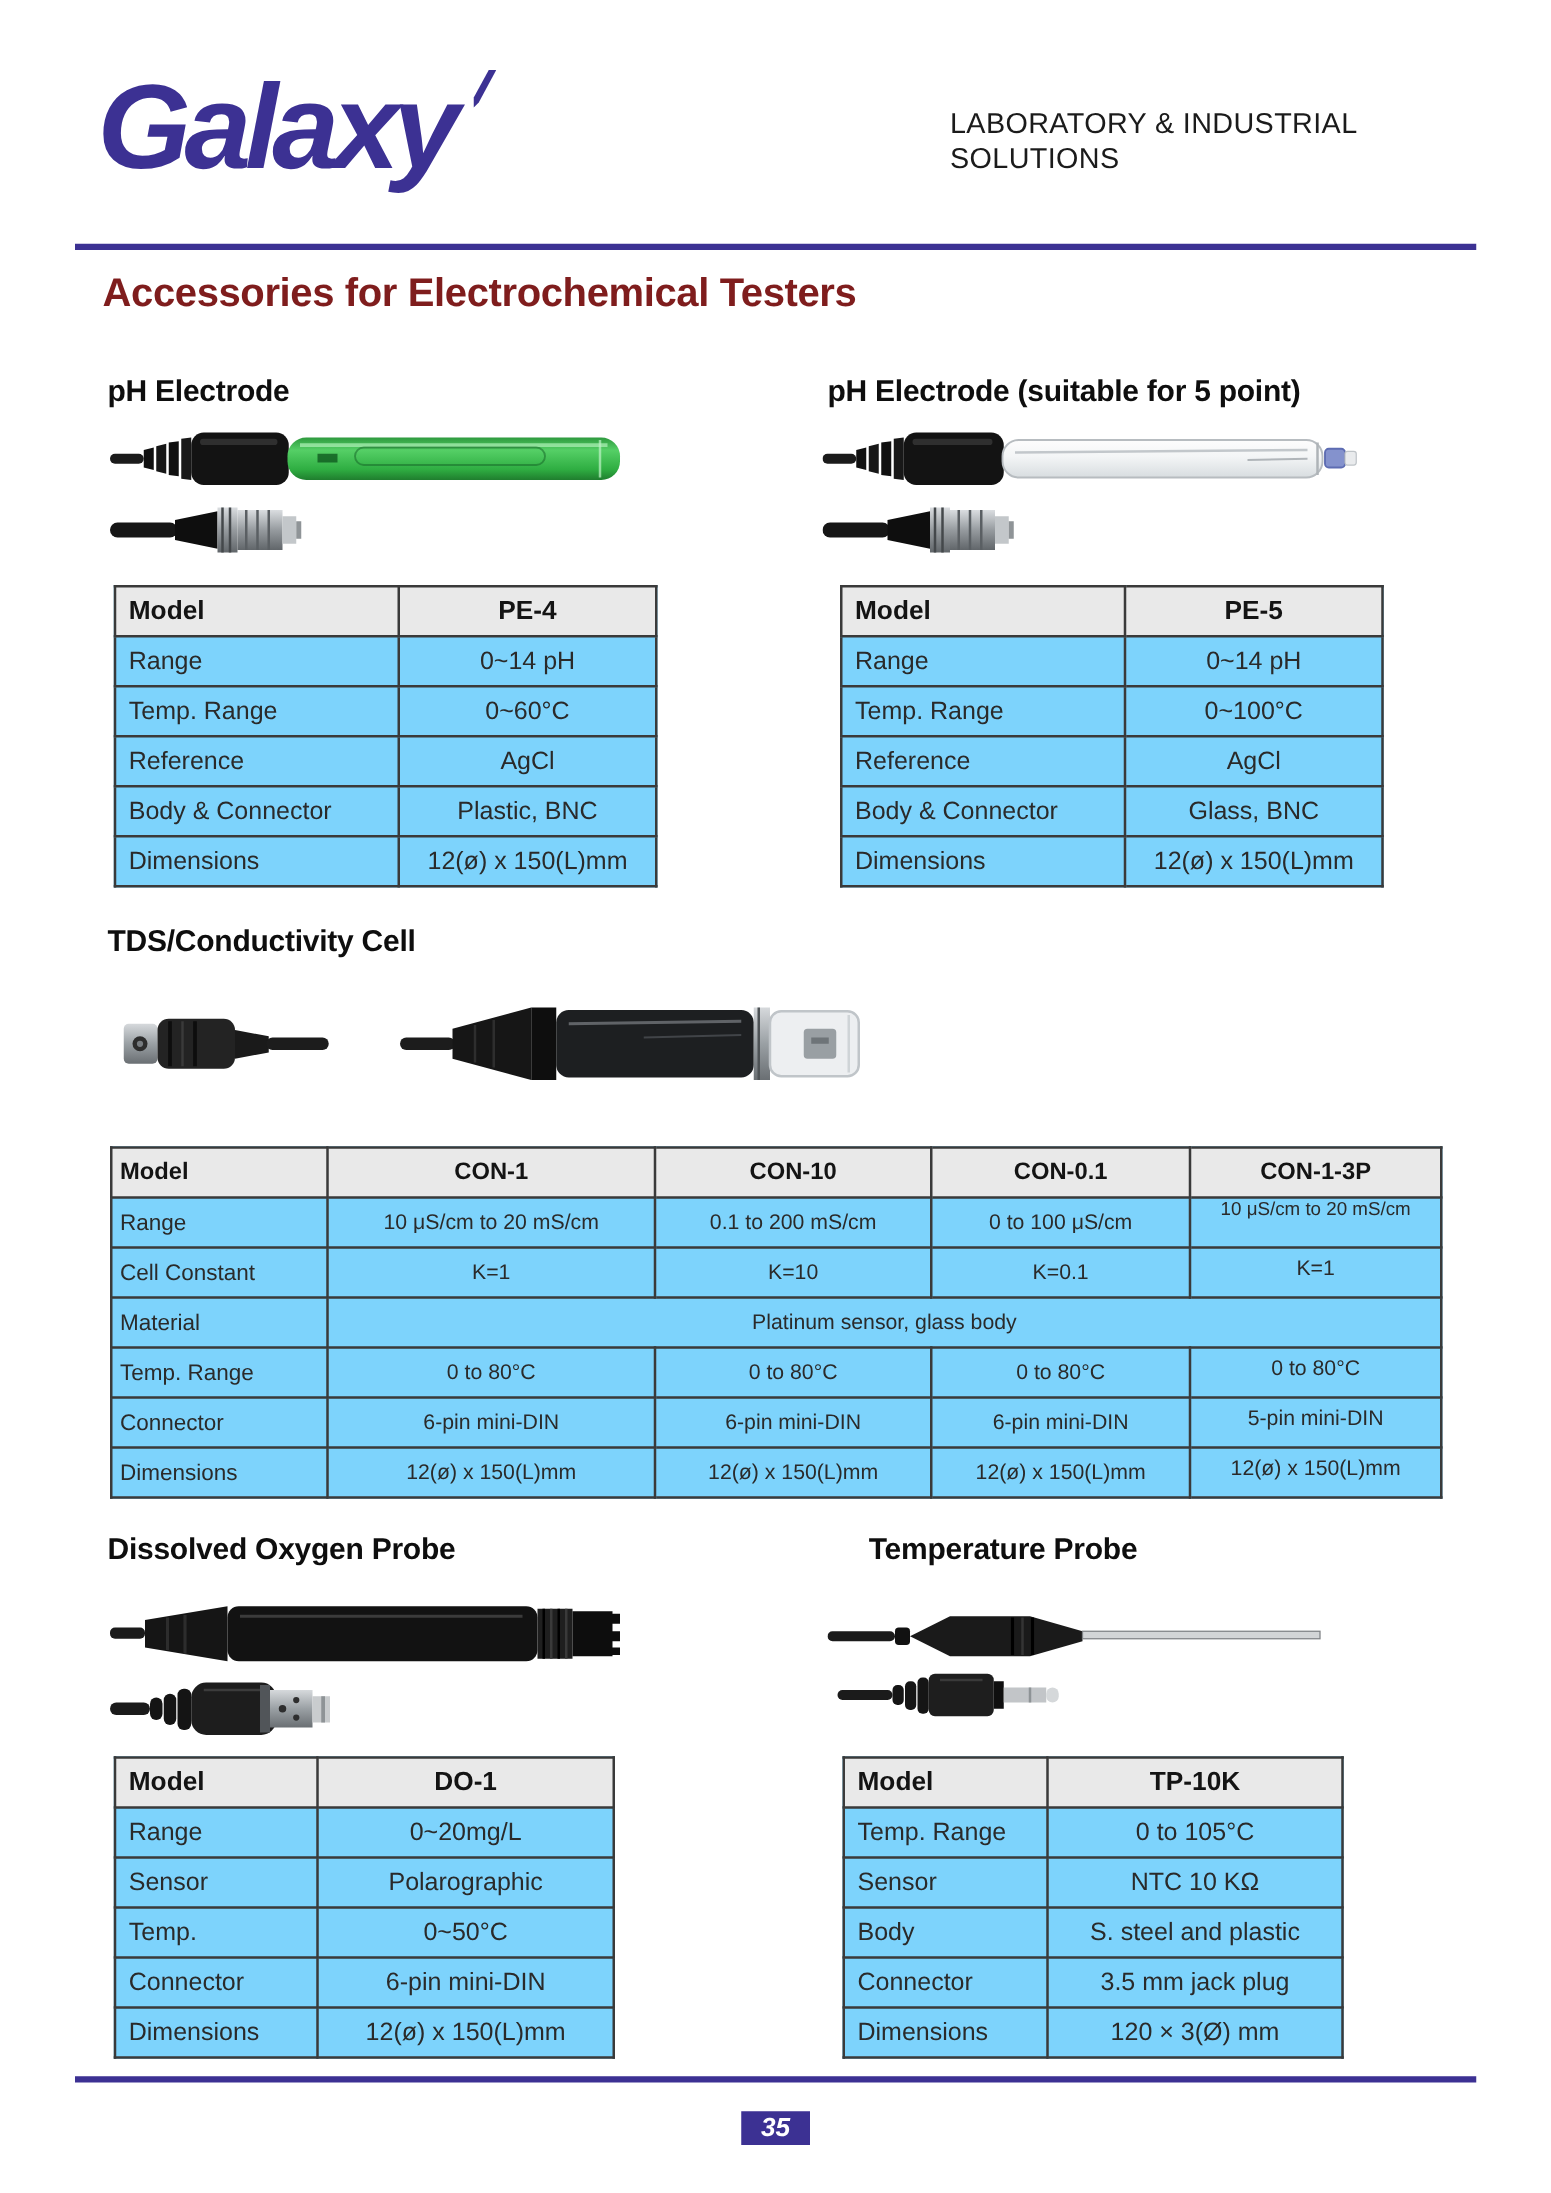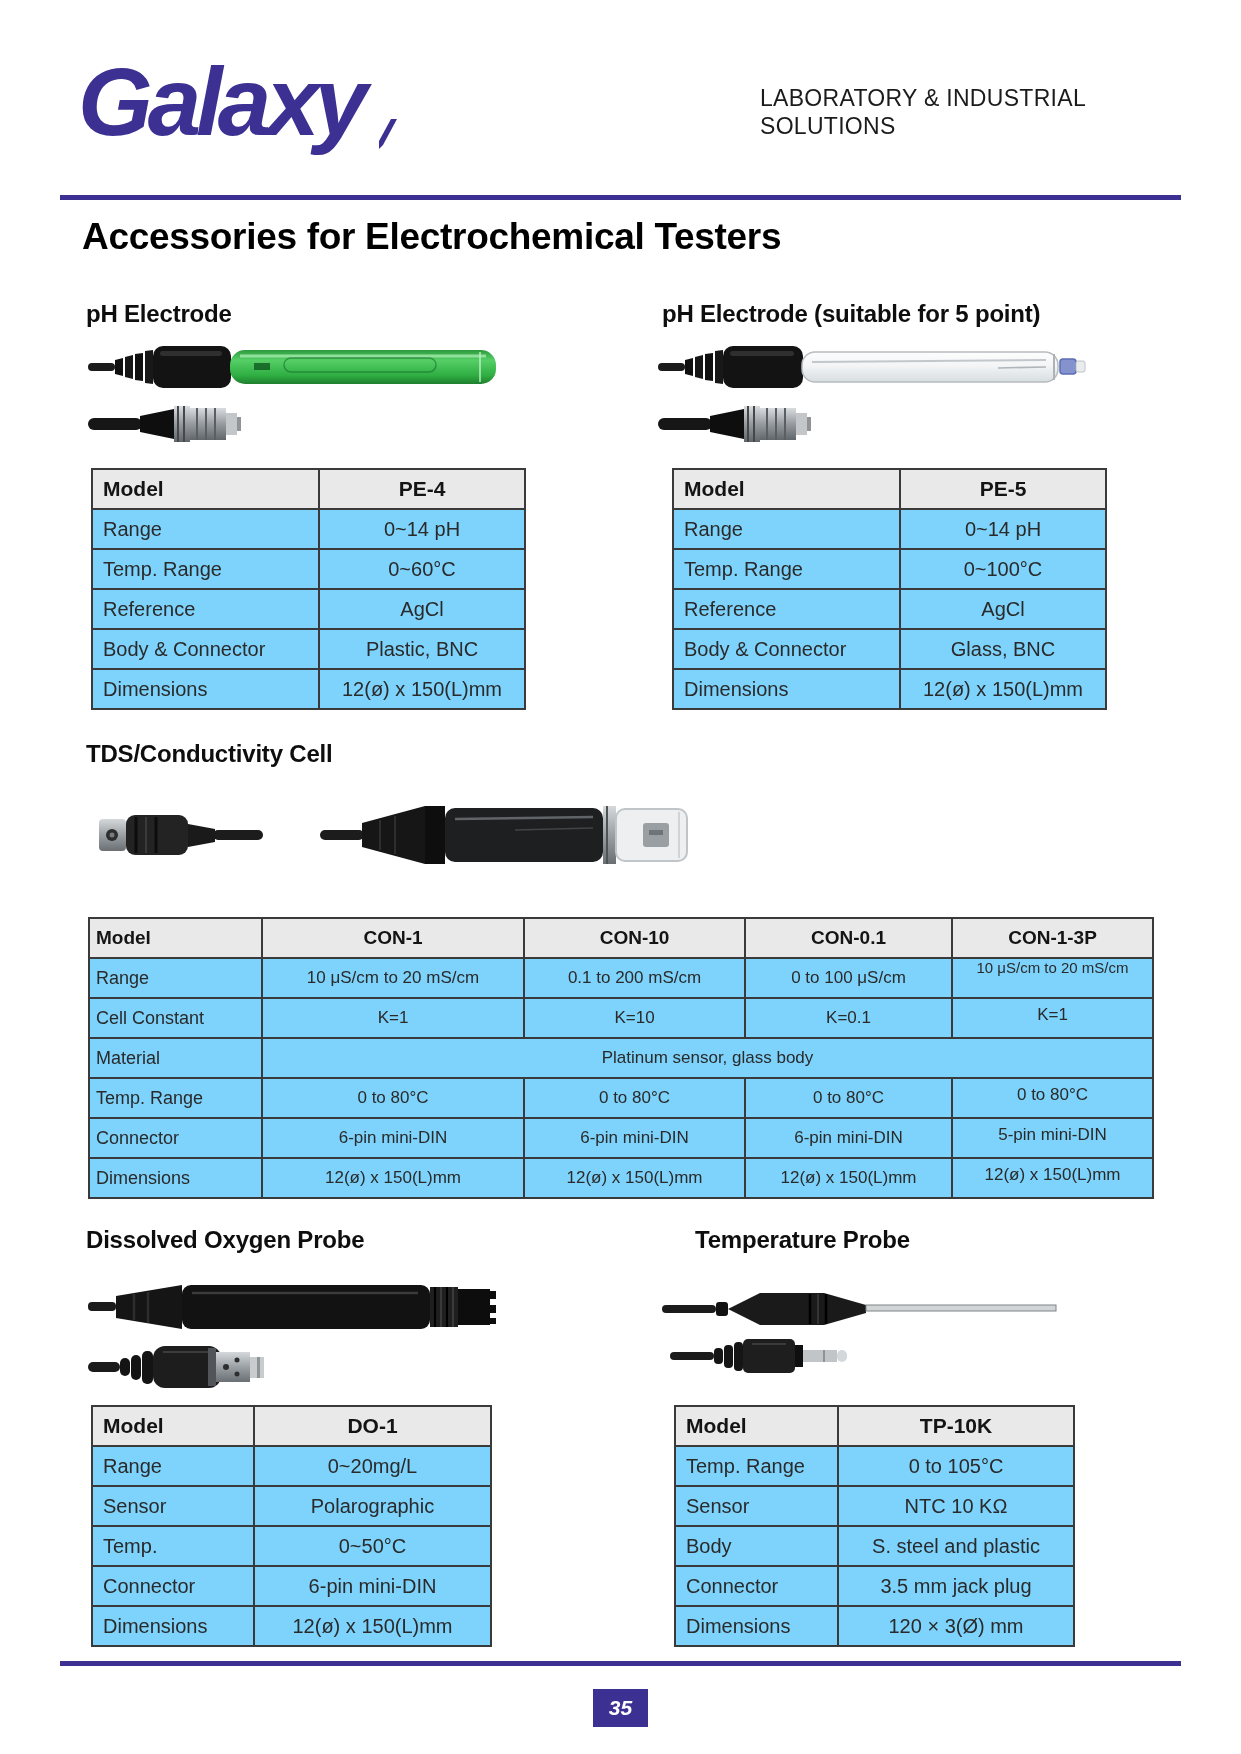--- a/index.html
+++ b/index.html
@@ -2,49 +2,49 @@
 <html><head>
 <meta charset="utf-8">
 <style>
   * { margin:0; padding:0; box-sizing:border-box; }
   html,body { background:#ffffff; }
   .page { position:relative; width:1241px; height:1754px; margin:0 auto; background:#fff;
           font-family:"Liberation Sans", sans-serif; overflow:hidden; }
   .abs { position:absolute; }
 
   
-  .logo { left:78px; top:52px; display:flex; align-items:flex-end; color:#3c3193; }
+  .logo { left:78px; top:52px; display:flex; align-items:flex-start; color:#3c3193; }
   .logo-text { font-size:96px; font-weight:bold; font-style:italic; letter-spacing:-5px; line-height:1.05; }
   .logo-tick { margin:4px 0 0 8px; }
   .tagline { left:760px; top:84px; width:350px; font-size:23px; line-height:28px;
              color:#1b1b1b; letter-spacing:0.3px; }
   .rule { left:60px; width:1121px; height:5px; background:#3c3193; }
   .rule-top { top:195px; }
   .rule-bottom { top:1661px; }
 
   
-  .page-title { left:82px; top:216px; font-size:37px; font-weight:bold; color:#000000; letter-spacing:-0.3px; }
+  .page-title { left:82px; top:216px; font-size:32px; font-weight:bold; color:#7f1d1d; letter-spacing:-0.3px; }
   .section-title { font-size:24px; font-weight:bold; color:#0e0e0e; letter-spacing:-0.2px; }
 
   
   table.spec { position:absolute; border-collapse:collapse; table-layout:fixed; background:#7dd3fc; }
   .spec th, .spec td { border:2px solid #3a3a3a; height:40px; padding:0 10px; font-size:20px;
                        color:#2a2a2a; font-weight:normal; vertical-align:middle; }
   .spec tr.head th { background:#e9e9e9; font-weight:bold; font-size:21px; color:#141414; }
   .lbl { text-align:left; }
   .val { text-align:center; }
   .con th, .con td { font-size:18px; padding:0 6px; }
   .con tr.head th { font-size:19px; }
   .con td.val { font-size:17px; }
   .con .c4 { font-size:16px;margin-top:28px; }
   .con td.c4 { vertical-align:top; padding-top:6px; }
   .con td.fit { font-size:15px; padding:0 2px; }
 
   
-  .badge { left:593px; top:1689px; width:55px; height:38px; background:#3c3193; color:#fff;
+  .badge { left:593px; top:1689px; width:55px; height:27px; background:#3c3193; color:#fff;
            font-size:21px; font-weight:bold; font-style:italic; display:flex; align-items:center;
            justify-content:center; }
   .photo { position:absolute; }
 </style>
 </head>
 <body>
 
 <div class="page">
 
   <div class="abs logo">

